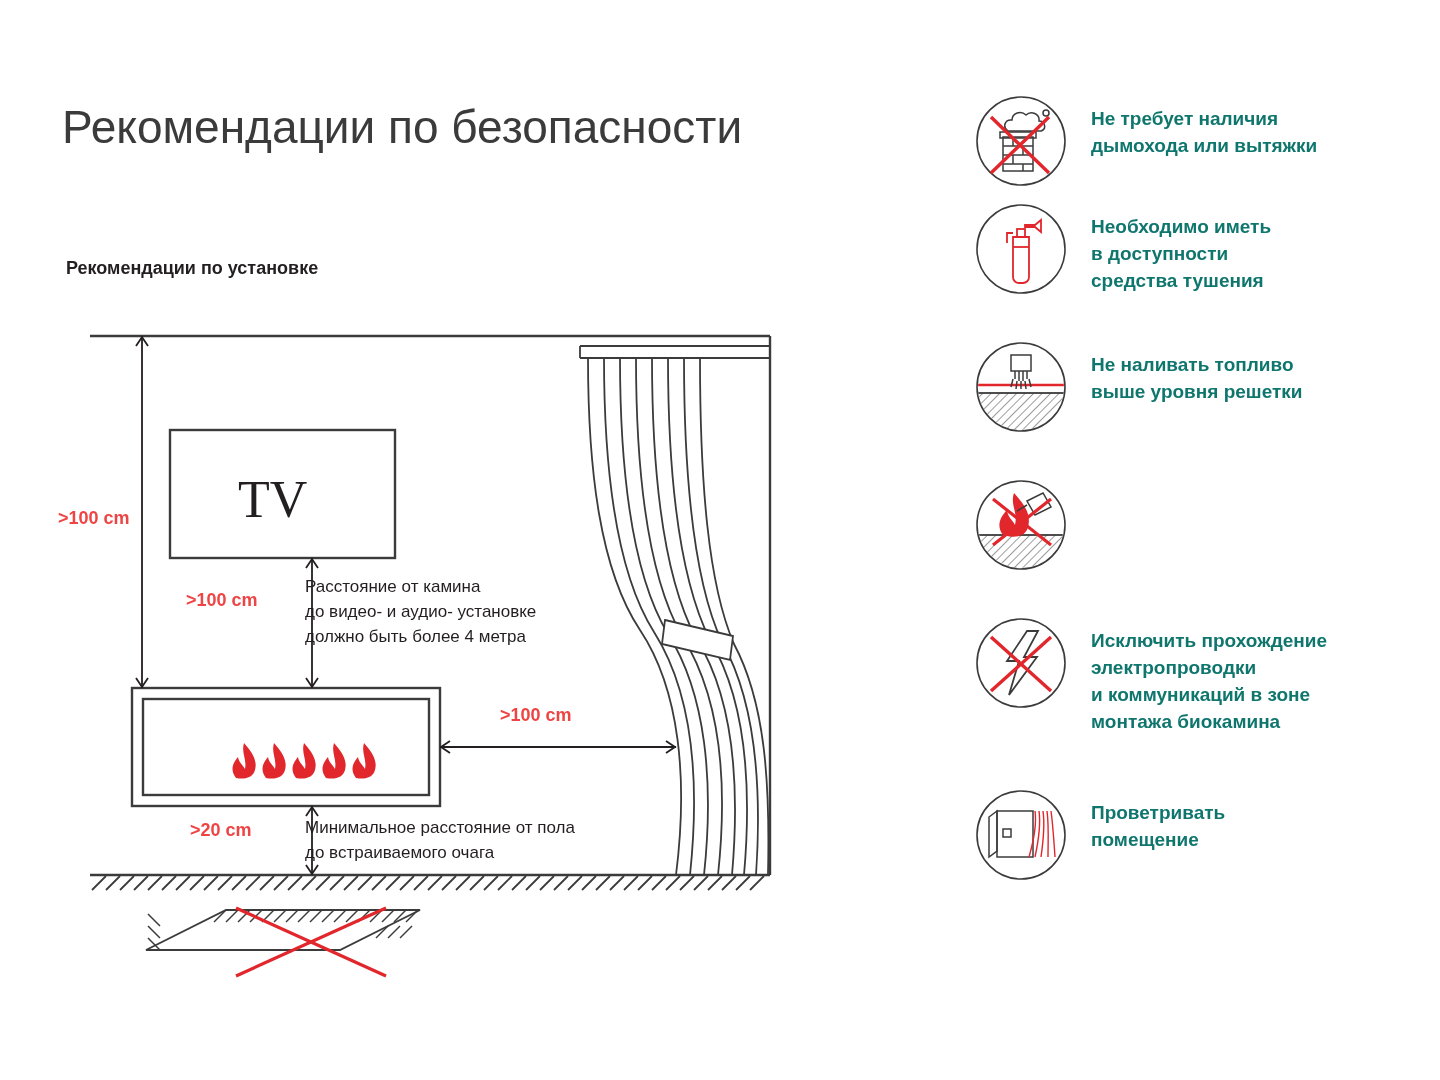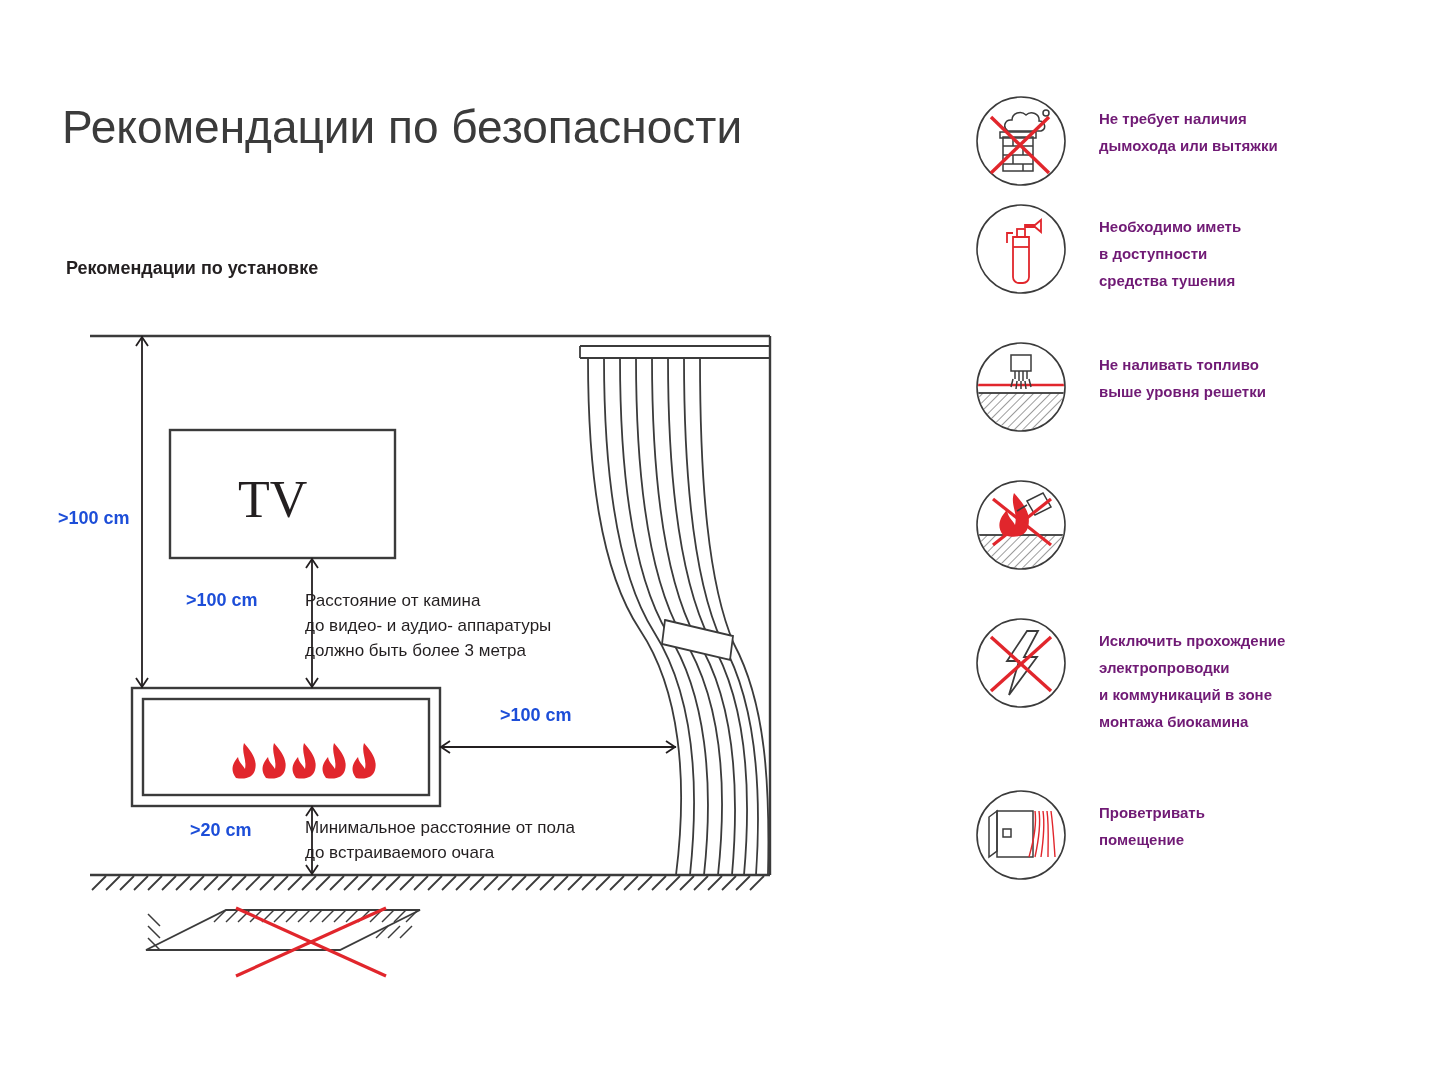--- a/index.html
+++ b/index.html
@@ -49,21 +49,21 @@
     top: 310px;
     width: 840px;
     height: 700px;
   }
   #diagram svg { display: block; }
 
   .dim-label {
     position: absolute;
     font-size: 18px;
     font-weight: bold;
-    color: #1d4ed8;
+    color: #ef4444;
     white-space: nowrap;
   }
   .note-text {
     position: absolute;
     font-size: 17px;
     font-weight: 400;
     line-height: 25px;
     color: #231f20;
     white-space: nowrap;
   }
@@ -87,25 +87,25 @@
     align-items: flex-start;
     margin-bottom: 0px;
   }
   .icon-circle {
     flex: 0 0 auto;
     width: 92px;
     height: 92px;
     position: relative;
   }
   .icon-text {
-    margin-left: 32px;
-    font-size: 15px;
+    margin-left: 24px;
+    font-size: 19px;
     font-weight: bold;
     line-height: 27px;
-    color: #701a75;
+    color: #0f766e;
     padding-top: 10px;
     white-space: pre-line;
   }
 </style>
 </head>
 <body>
 
 <div id="page">
 
   <div id="main-title">Рекомендации по безопасности</div>
@@ -265,24 +265,24 @@
       </g>
     </svg>
 
     <div id="tv-text" style="left:198px; top:160px;font-family:Liberation Serif, serif;">TV</div>
 
     <div class="dim-label" style="left:18px; top:198px;">&gt;100 cm</div>
     <div class="dim-label" style="left:146px; top:280px;">&gt;100 cm</div>
     <div class="dim-label" style="left:460px; top:395px;">&gt;100 cm</div>
     <div class="dim-label" style="left:150px; top:510px;">&gt;20 cm</div>
 
-    <div class="note-text" style="left:265px; top:278px;">
+    <div class="note-text" style="left:265px; top:264px;">
       <div>Расстояние от камина</div>
-      <div>до видео- и аудио- аппаратуры</div>
-      <div>должно быть более 3 метра</div>
+      <div>до видео- и аудио- установке</div>
+      <div>должно быть более 4 метра</div>
     </div>
     <div class="note-text" style="left:265px; top:505px;">
       <div>Минимальное расстояние от пола</div>
       <div>до встраиваемого очага</div>
     </div>
   </div>
 
   <div id="icon-list">
 
     <div class="icon-row" style="height:108px;">

